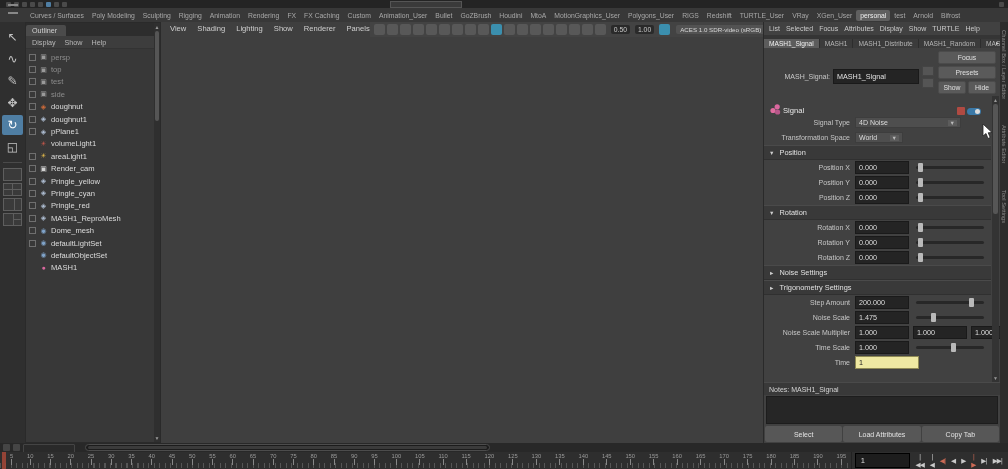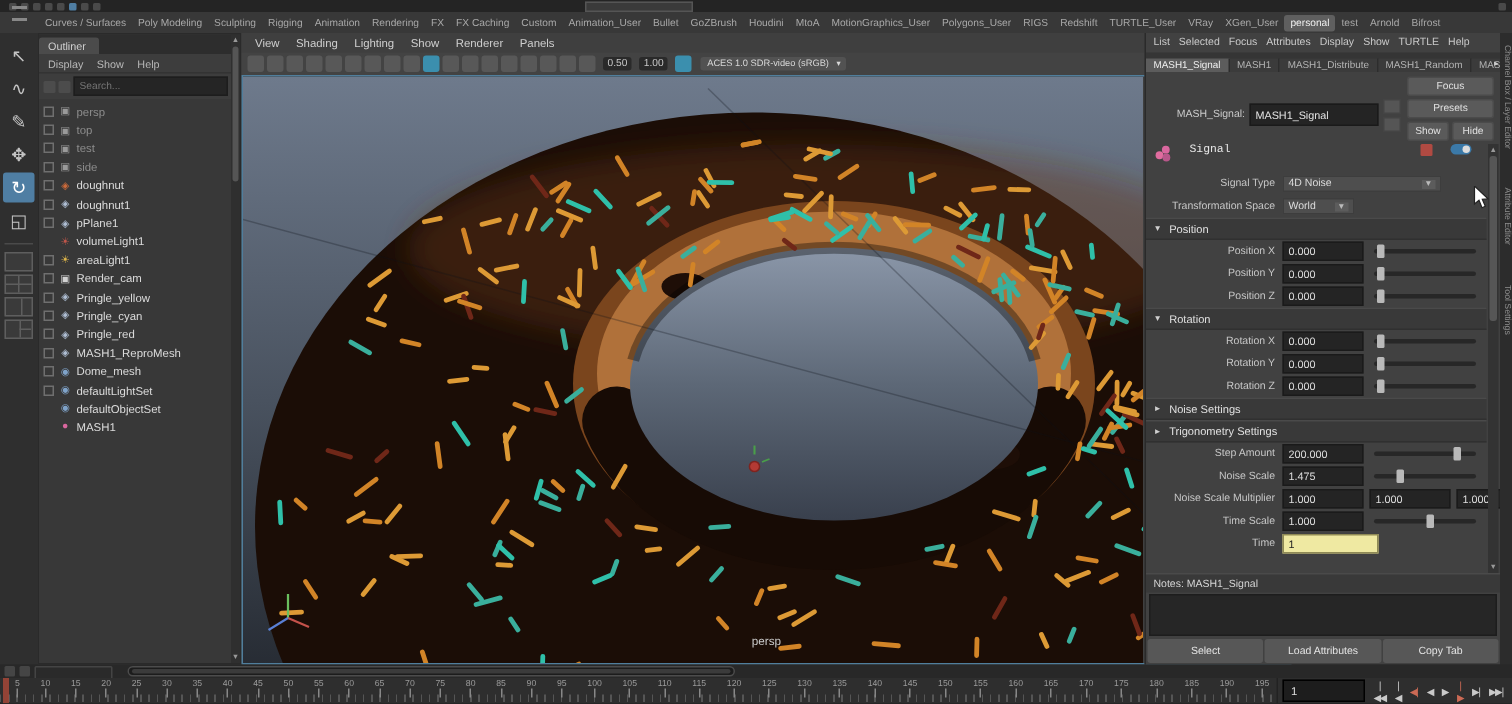--- a/index.html
+++ b/index.html
@@ -39,21 +39,21 @@
   .ol-row.noexp .expander{visibility:hidden;}
   .ol-row .o-icon{width:9px;text-align:center;font-size:7px;flex:0 0 auto;}
   .ol-row.dim .o-label{color:#8d8d8d;}
   .ico-camera{color:#9a9a9a}.ico-camera-bright{color:#d2d2d2}.ico-mesh{color:#aebdd2}
   .ico-transform{color:#cc6a3a}.ico-light-red{color:#c0564a}.ico-light-yellow{color:#ddb54a}
   .ico-set{color:#7fa3c9}.ico-mash{color:#d9679e}
   #ol-scrollbar{position:absolute;right:0;top:0;bottom:0;width:6px;background:#2f2f2f;}
   #ol-scrollbar .thumb{position:absolute;top:8px;left:1px;width:4px;height:90px;background:#555;border-radius:2px;}
   #ol-scrollbar .arr{position:absolute;left:0;width:6px;font-size:5px;color:#999;text-align:center;}
   
-  #viewport{position:absolute;top:22px;left:161px;width:700px;height:421px;display:flex;flex-direction:column;background:#3f3f3f;}
+  #viewport{position:absolute;top:22px;left:161px;width:700px;height:421px;display:flex;background:#3f3f3f;}
   #vp-menu{height:13px;background:#3f3f3f;display:flex;gap:11px;align-items:center;padding-left:9px;font-size:7.6px;color:#cfcfcf;}
   #vp-toolbar{height:15px;background:#434343;display:flex;align-items:center;gap:2px;padding:0 4px;}
   .vp-icon{width:11px;height:11px;background:#585858;border-radius:2px;flex:0 0 auto;}
   .vp-icon.hl{background:#3b8fae;}
   .vp-num{background:#2a2a2a;color:#c8c8c8;font-size:6.8px;padding:1px 3px;border-radius:2px;margin-left:3px;}
   #vp-colorspace{background:#525252;color:#d8d8d8;font-size:6.2px;padding:1px 4px;margin-left:4px;display:flex;gap:5px;align-items:center;border-radius:2px;white-space:nowrap;overflow:hidden;}
   #vp-canvas{flex:1;position:relative;border:1px solid rgba(82,133,166,0.9);box-sizing:border-box;overflow:hidden;}
   #persp-label{position:absolute;bottom:10px;left:50%;transform:translateX(-50%);color:#c9c9c9;font-size:7.8px;}
   #axis-gizmo{position:absolute;left:10px;bottom:16px;}
   
@@ -66,21 +66,21 @@
   #ae-node-row{display:flex;padding:3px 4px 2px 4px;gap:4px;}
   #ae-node-left{flex:1;display:flex;align-items:center;gap:3px;margin-top:8px;}
   #ae-node-label{width:62px;text-align:right;color:#c9c9c9;font-size:7px;}
   #ae-node-name{background:#242424;border:1px solid #1a1a1a;color:#e2e2e2;padding:2px 3px;width:78px;font-size:7.2px;}
   .ae-mini-ico{width:10px;height:8px;background:#555;border:1px solid #444;}
   #ae-node-buttons{width:62px;display:flex;flex-direction:column;gap:2px;}
   .ae-btn{background:#5a5a5a;color:#e0e0e0;font-size:6.8px;text-align:center;padding:2px 0;border-radius:2px;border:1px solid #4b4b4b;}
   .ae-btn-half{flex:1;}
   #ae-showhide{display:flex;gap:2px;}
   #ae-scroll{flex:1;display:flex;flex-direction:column;position:relative;padding-right:9px;overflow:hidden;}
-  #ae-signal-header{height:19px;display:flex;align-items:flex-start;gap:12px;padding-left:5px;font-family:Liberation Mono, monospace;}
+  #ae-signal-header{height:19px;display:flex;align-items:flex-end;gap:2px;padding-left:5px;}
   #ae-signal-title{color:#e8e8e8;font-size:7.6px;}
   #ae-signal-header .spacer{flex:1;}
   #sig-disable{width:8px;height:8px;background:#b04a42;border-radius:1px;}
   #sig-toggle{width:14px;height:7px;background:#3b79a8;border-radius:4px;position:relative;margin-right:10px;}
   #sig-toggle::after{content:"";position:absolute;right:1px;top:1px;width:5px;height:5px;background:#ddd;border-radius:50%;}
   .ae-row{height:15px;display:flex;align-items:center;padding-left:2px;}
   .ae-label{width:84px;text-align:right;padding-right:5px;color:#c6c6c6;white-space:nowrap;font-size:7px;flex:0 0 auto;}
   .ae-field{background:#242424;border:1px solid #1a1a1a;color:#dedede;padding:1px 3px;width:46px;font-size:7.2px;flex:0 0 auto;}
   .ae-field.yellow{background:#efe9a2;color:#222;border-color:#8f8a55;}
   .ae-dd{background:#4e4e4e;border:1px solid #3d3d3d;color:#dcdcdc;padding:1px 3px;font-size:7px;display:flex;align-items:center;gap:5px;}
@@ -229,26 +229,20 @@
   <div id="outliner">
     <div id="outliner-titlebar">
       <span id="outliner-tab">Outliner</span>
     </div>
     <div id="outliner-menu">
 
     <span>Display</span>
         <span>Show</span>
         <span>Help</span>
       </div>
-    <div id="outliner-search">
-      <span class="ol-sico"></span>
-      <span class="ol-sico"></span>
-      <input placeholder="Search..." style="">
-      <span class="dd">▾</span>
-    </div>
     <div id="outliner-list">
 
         <div class="ol-row dim">
           <span class="expander"></span>
           <span class="o-icon ico-camera">▣</span>
           <span class="o-label">persp</span>
         </div>
 
         <div class="ol-row dim">
           <span class="expander"></span>

